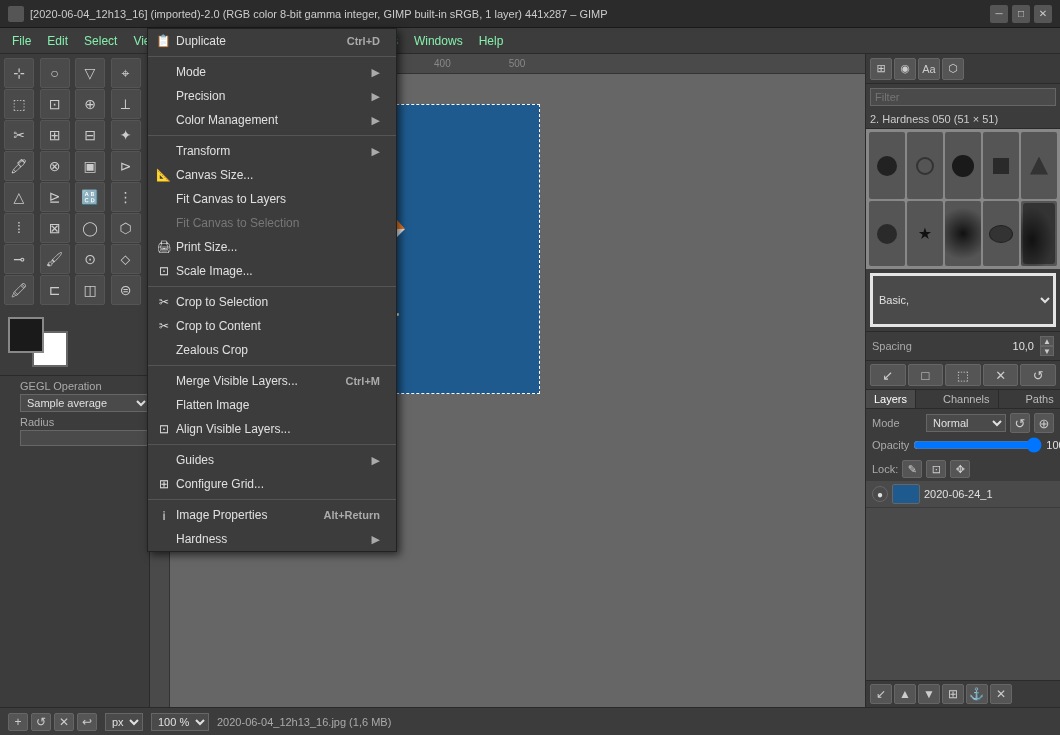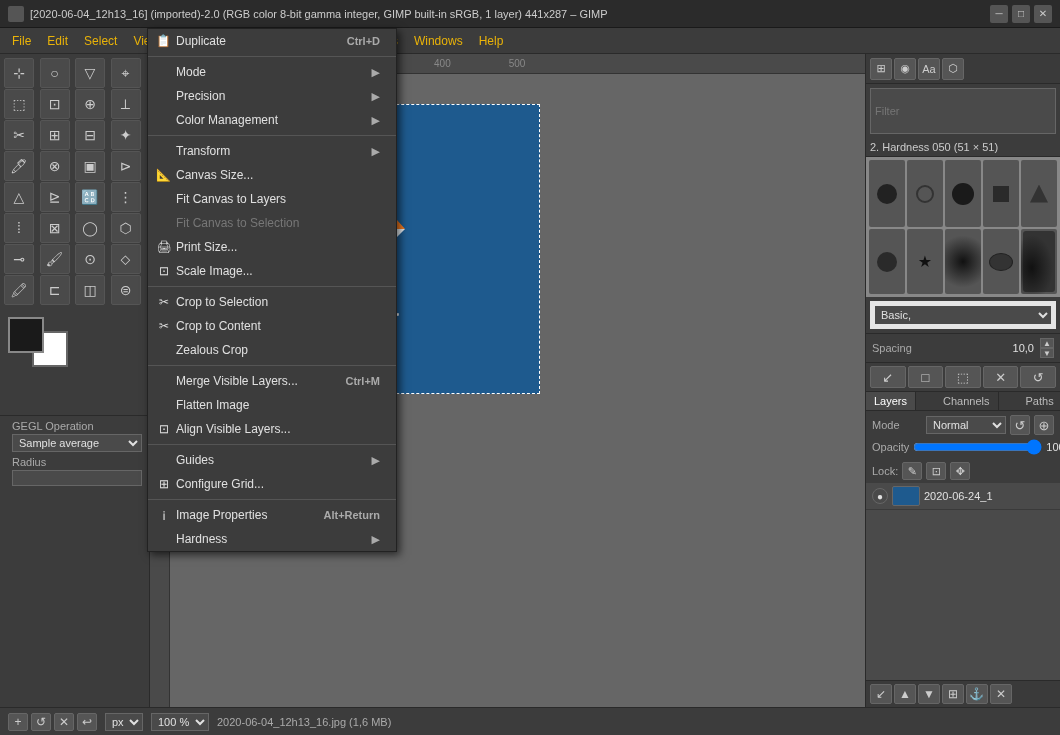--- a/index.html
+++ b/index.html
@@ -49,21 +49,21 @@
       display: flex;
       align-items: center;
       border-bottom: 1px solid #2a2a2a;
       padding: 0 4px;
     }
     .menu-item {
       padding: 3px 8px;
       cursor: pointer;
       border-radius: 2px;
       font-size: 12px;
-      color: #eab308;
+      color: #86efac;
     }
     .menu-item:hover, .menu-item.active {
       background: #5294e2;
       color: #fff;
     }
 
     
     #main-layout {
       display: flex;
       height: calc(735px - 28px - 26px - 28px);
@@ -112,23 +112,22 @@
       position: absolute; bottom: 0; right: 0;
     }
     .swatch-fg {
       width: 36px; height: 36px;
       background: #1a1a1a;
       border: 2px solid #888;
       position: absolute; top: 0; left: 0;
     }
 
     #gegl-op {
-      padding: 4px 12px;
+      padding: 4px 20px;
       border-top: 1px solid #2a2a2a;
-      margin-top: 40px;
     }
     #gegl-op .gegl-title { font-size: 11px; color: #aaa; margin-bottom: 2px; }
     #gegl-op select {
       width: 130px;
       background: #4a4a4a;
       color: #e0e0e0;
       border: 1px solid #666;
       font-size: 11px;
       padding: 1px 2px;
     }
@@ -263,41 +262,41 @@
       padding: 4px;
       display: flex;
       align-items: center;
     }
     #filter-input {
       width: 100%;
       background: #4a4a4a;
       border: 1px solid #666;
       color: #e0e0e0;
       font-size: 11px;
-      padding: 16px 4px;
+      padding: 2px 4px;
     }
     #brush-name {
       padding: 3px 4px;
       font-size: 11px;
       color: #ccc;
       border-bottom: 1px solid #2a2a2a;
     }
     #brush-preview {
       height: 140px;
       background: #888;
       position: relative;
       overflow: hidden;
     }
     #brush-select {
       margin: 4px;
       background: #4a4a4a;
       color: #e0e0e0;
-      border: 5px solid #e5e5e5;
-      font-size: 11px;
-      padding: 2px 2px;
+      border: 3px solid #e5e5e5;
+      font-size: 11px;
+      padding: 17px 2px;
       width: calc(100% - 8px);
     }
     #spacing-row {
       display: flex;
       align-items: center;
       padding: 4px 6px;
       gap: 6px;
       border-top: 1px solid #2a2a2a;
     }
     .spacing-label { font-size: 11px; color: #aaa; }

